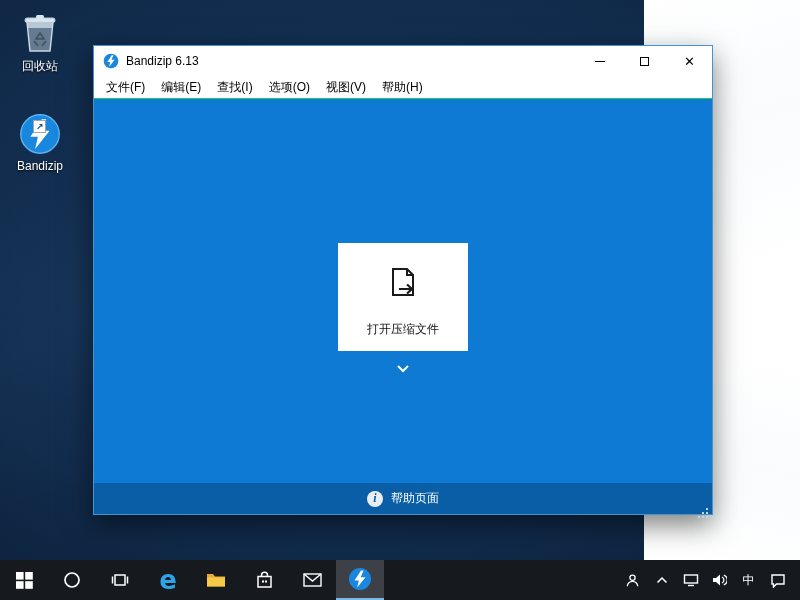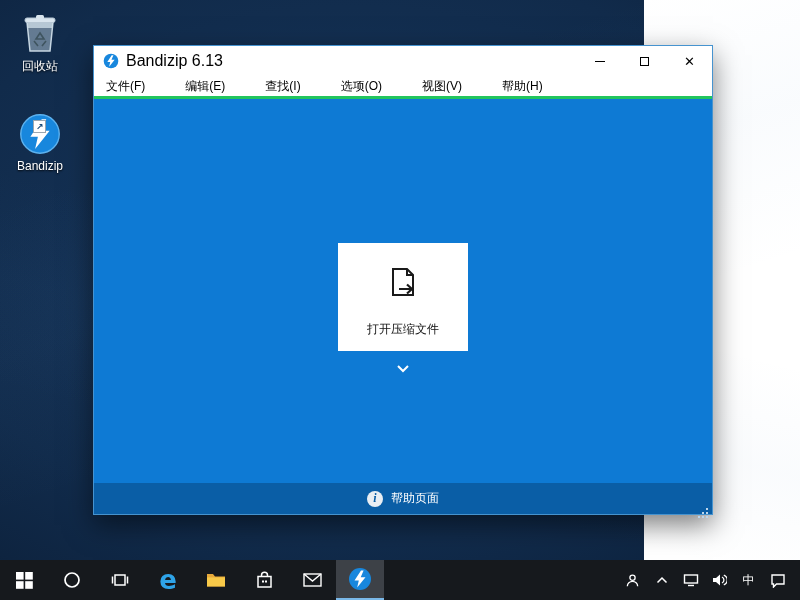--- a/index.html
+++ b/index.html
@@ -25,30 +25,30 @@
   .shortcut-badge { position:absolute; left:14px; bottom:22px; width:13px; height:13px;
     background:#fff; border:1px solid #9aa6b0; display:flex; align-items:center; justify-content:center;
     font-size:9px; color:#1b4c7a; font-weight:bold; }
 
   
   .window { position:absolute; left:93px; top:45px; width:620px; height:470px;
     background:#0e7ad4; border:1px solid #4693cf; box-shadow:0 10px 26px rgba(0,0,0,.5);
     display:flex; flex-direction:column; }
   .titlebar { height:30px; background:#fff; display:flex; align-items:center; padding-left:9px; }
   .titlebar .app-icon { width:16px; height:16px; margin-right:7px; }
-  .titlebar .title { font-size:16px; color:#000; flex:1; }
+  .titlebar .title { font-size:12px; color:#000; flex:1; }
   .win-controls { display:flex; height:30px; }
   .win-btn { width:45px; height:30px; display:flex; align-items:center; justify-content:center;
     font-size:12px; color:#000; cursor:default; }
   .min-glyph { width:10px; height:1px; background:#000; display:block; }
   .max-glyph { width:9px; height:9px; border:1px solid #000; display:block; }
   .close-glyph { font-size:13px; }
 
   .menubar { height:23px; background:#fff; display:flex; align-items:center; padding-left:4px;
-    border-bottom:3px solid #22c55e;gap:24px; }
+    border-bottom:1px solid #22c55e; }
   .menu-item { font-size:12px; color:#000; padding:3px 8px; cursor:default; }
 
   .content { flex:1; position:relative; background:#0e7ad4;
     display:flex; align-items:center; justify-content:center; }
   .btn-wrap { position:relative; display:flex; gap:1px; margin-top:12px; }
   .big-btn { width:130px; height:108px; background:#fff; display:flex; flex-direction:column;
     align-items:center; justify-content:flex-end; padding-bottom:13px; cursor:pointer; }
   .big-btn .bicon { margin-bottom:14px; }
   .big-btn .blabel { font-size:12px; color:#111; }
   .chev-down { position:absolute; left:65px; bottom:-22px; transform:translateX(-50%); }

